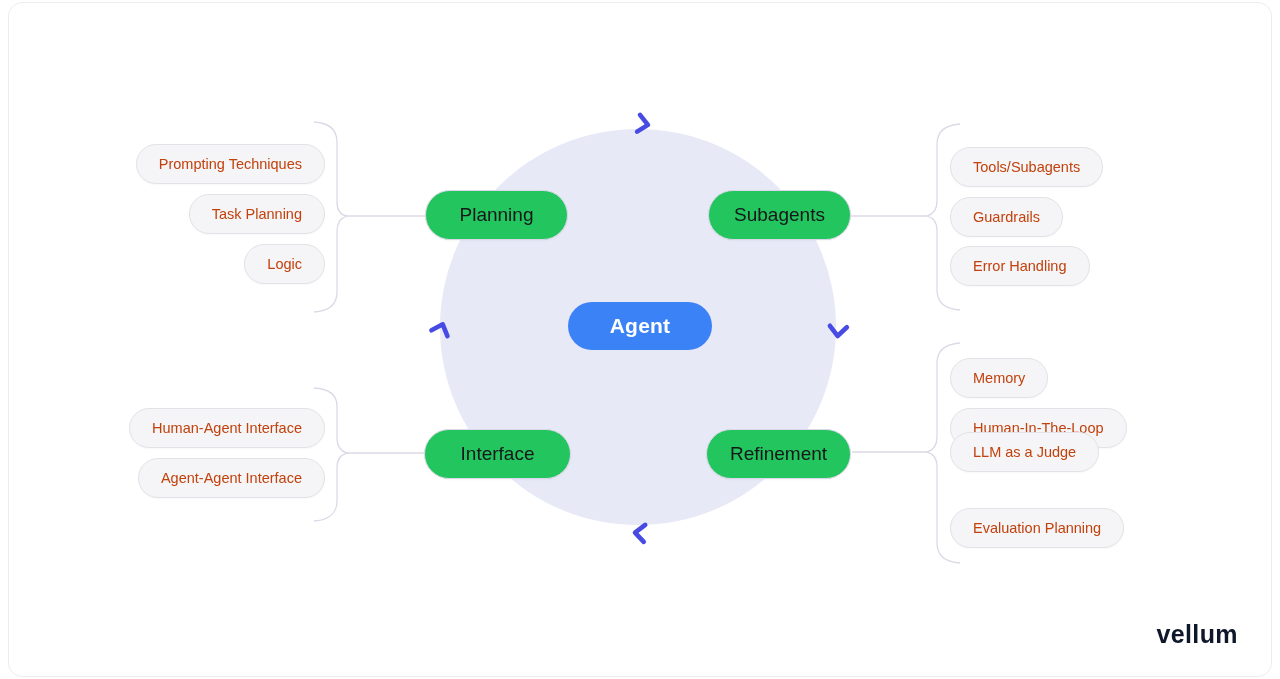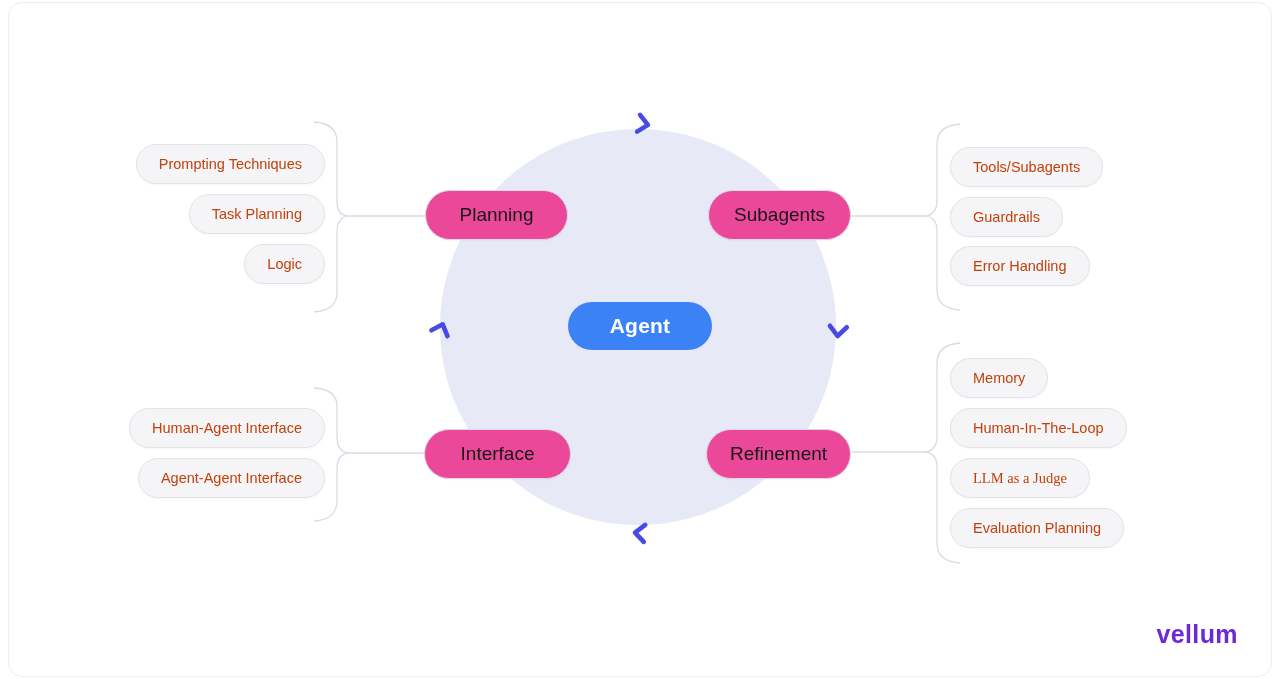--- a/index.html
+++ b/index.html
@@ -2,32 +2,32 @@
 <html><head>
 <meta charset="utf-8">
 <style>
   html,body{margin:0;padding:0;background:#ffffff;}
   body{font-family:"Liberation Sans","DejaVu Sans",sans-serif;}
   .canvas{position:relative;width:1280px;height:679px;background:#ffffff;overflow:hidden;}
   .frame{position:absolute;left:8px;right:8px;top:2px;bottom:2px;border:1px solid #EDECF0;border-radius:14px;pointer-events:none;}
   .big-circle{position:absolute;left:440px;top:129px;width:396px;height:396px;border-radius:50%;background:#E7E9F7;}
   .links{position:absolute;left:0;top:0;width:1280px;height:679px;}
   .links path{fill:none;stroke:#DCD9E6;stroke-width:1.3px;}
-  .node{position:absolute;height:50px;border-radius:25px;background:#ec4899;border:1px solid #DBD7E8;
+  .node{position:absolute;height:50px;border-radius:25px;background:#22c55e;border:1px solid #DBD7E8;
         display:flex;align-items:center;justify-content:center;font-size:19px;color:#17171A;
         box-sizing:border-box;box-shadow:0 1px 2px rgba(40,40,80,0.04);white-space:nowrap;}
   .sub{position:absolute;height:40px;border-radius:20px;background:#F5F5F7;border:1px solid #E3E3E7;
        display:flex;align-items:center;padding:4px 22px;font-size:14.5px;color:#c2410c;
        box-sizing:border-box;white-space:nowrap;box-shadow:0 1px 2px rgba(40,40,80,0.03);text-align:center;}
   .agent{position:absolute;left:568px;top:302px;width:144px;height:48px;border-radius:24px;background:#3b82f6;
          color:#ffffff;display:flex;align-items:center;justify-content:center;font-size:21px;font-weight:bold;
          letter-spacing:0.2px;}
   .chev{position:absolute;width:24px;height:24px;overflow:visible;}
   .chev path{fill:none;stroke:#484BE3;stroke-width:4.6px;stroke-linecap:round;stroke-linejoin:round;}
-  .logo{position:absolute;right:42px;bottom:30px;font-size:25px;font-weight:bold;color:#6d28d9;letter-spacing:0.4px;}
+  .logo{position:absolute;right:42px;bottom:30px;font-size:25px;font-weight:bold;color:#0f172a;letter-spacing:0.4px;}
 </style>
 </head>
 <body>
 
 <div class="canvas">
 
   <div class="frame"></div>
 
   <div class="big-circle"></div>
 
@@ -72,18 +72,18 @@
 
   <div class="sub" style="left:950px;top:147px;">Tools/Subagents</div>
   <div class="sub" style="left:950px;top:197px;">Guardrails</div>
   <div class="sub" style="left:950px;top:246px;">Error Handling</div>
 
   <div class="sub" style="right:955px;top:408px;">Human-Agent Interface</div>
   <div class="sub" style="right:955px;top:458px;">Agent-Agent Interface</div>
 
   <div class="sub" style="left:950px;top:358px;">Memory</div>
   <div class="sub" style="left:950px;top:408px;">Human-In-The-Loop</div>
-  <div class="sub" style="left:950px;top:458px;font-family:Liberation Serif, serif;">LLM as a Judge</div>
+  <div class="sub" style="left:950px;top:432px;">LLM as a Judge</div>
   <div class="sub" style="left:950px;top:508px;">Evaluation Planning</div>
 
   <div class="logo">vellum</div>
 
 </div>
 
 </body></html>

